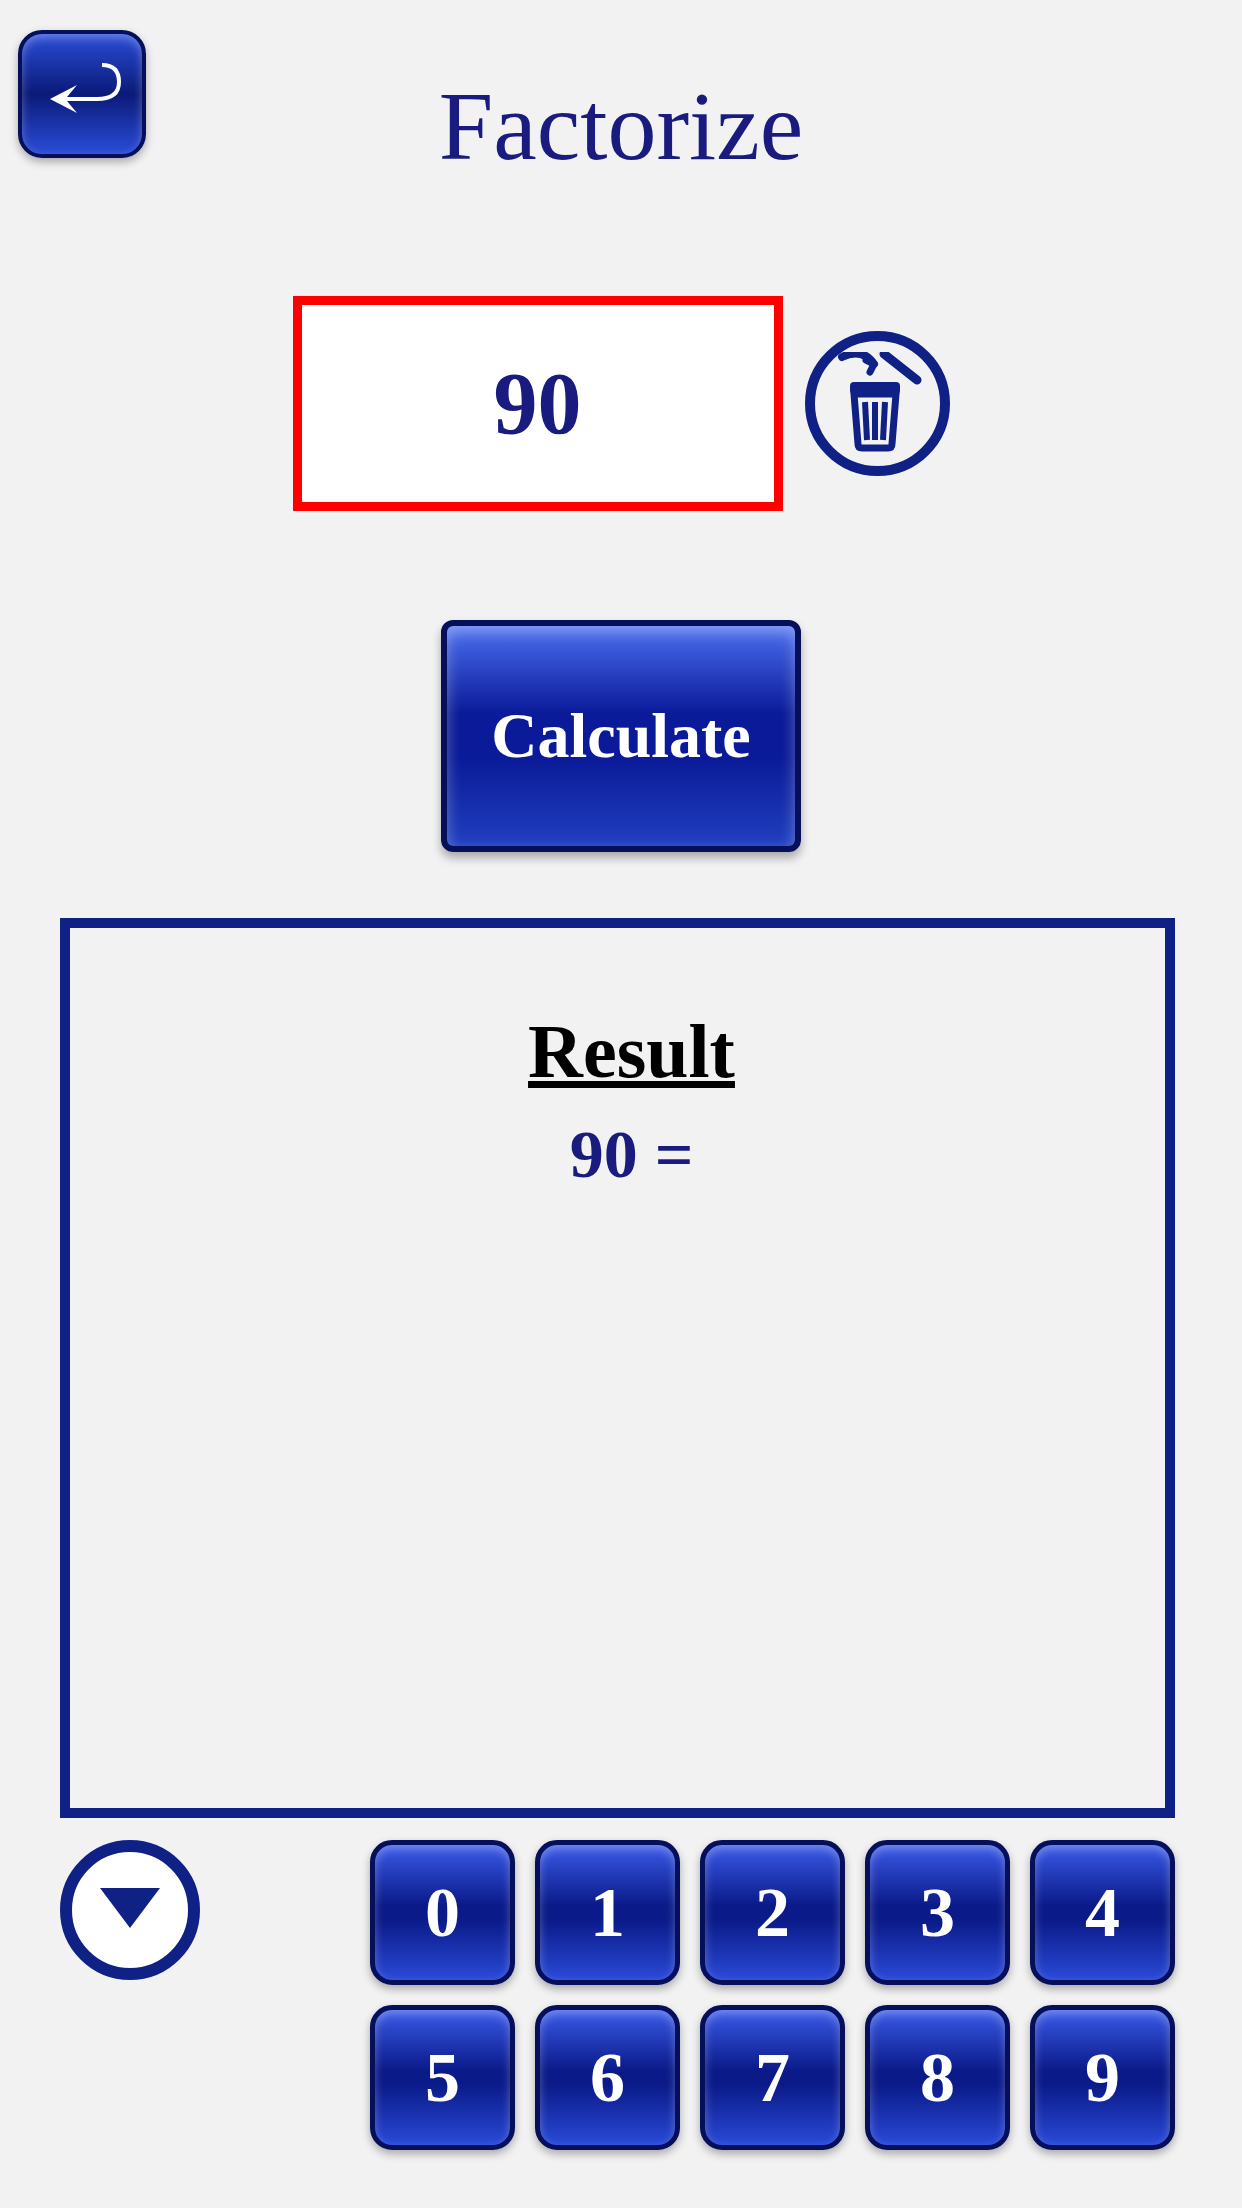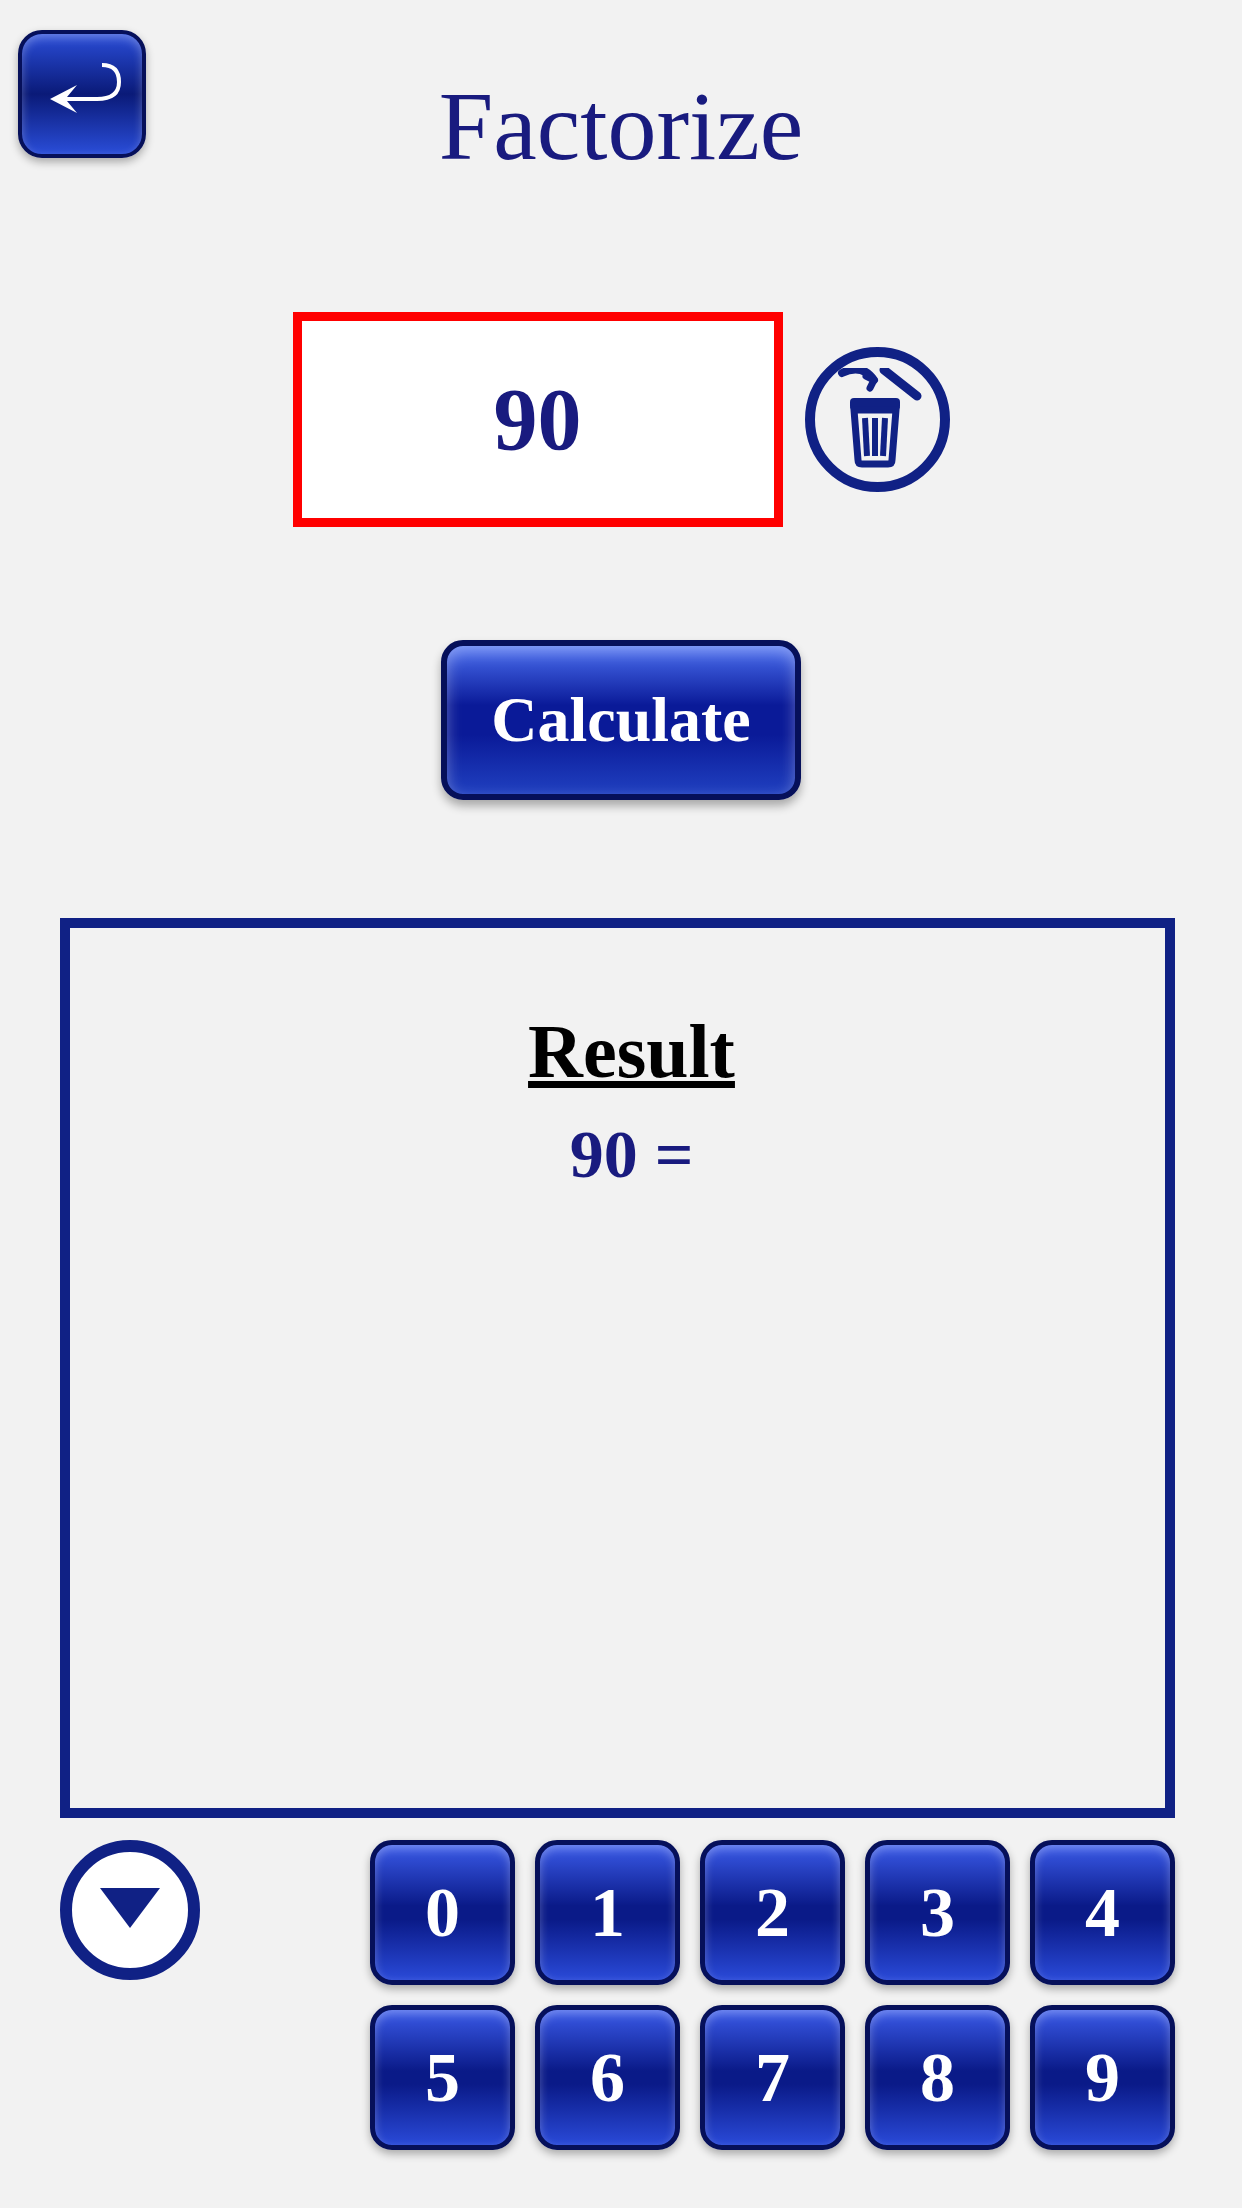--- a/index.html
+++ b/index.html
@@ -30,21 +30,21 @@
   top: 70px;
   left: 0;
   width: 100%;
   text-align: center;
   font-size: 98px;
   font-weight: normal;
   color: #191b7f;
 }
 .input-row {
   position: absolute;
-  top: 312px;
+  top: 296px;
   left: 0;
   width: 100%;
   display: flex;
   align-items: center;
   justify-content: center;
 }
 .number-input {
   width: 490px;
   height: 215px;
   background: #fff;
@@ -62,28 +62,28 @@
   border-radius: 50%;
   border: 10px solid #102185;
   background: #f2f2f2;
   margin-left: 22px;
   display: flex;
   align-items: center;
   justify-content: center;
 }
 .calculate-button {
   position: absolute;
-  top: 640px;
+  top: 620px;
   left: 50%;
   transform: translateX(-50%);
   width: 360px;
-  height: 160px;
+  height: 232px;
   background: linear-gradient(to bottom, #4a6ef0 0%, #0a1a98 40%, #0a1a98 60%, #2040c0 100%);
   border: 6px solid #06105a;
-  border-radius: 22px;
+  border-radius: 12px;
   display: flex;
   align-items: center;
   justify-content: center;
   font-size: 64px;
   font-weight: bold;
   color: #fff;
   box-shadow: inset 0 6px 15px rgba(255,255,255,0.35), 0 6px 10px rgba(0,0,0,0.3);
 }
 .result-box {
   position: absolute;

